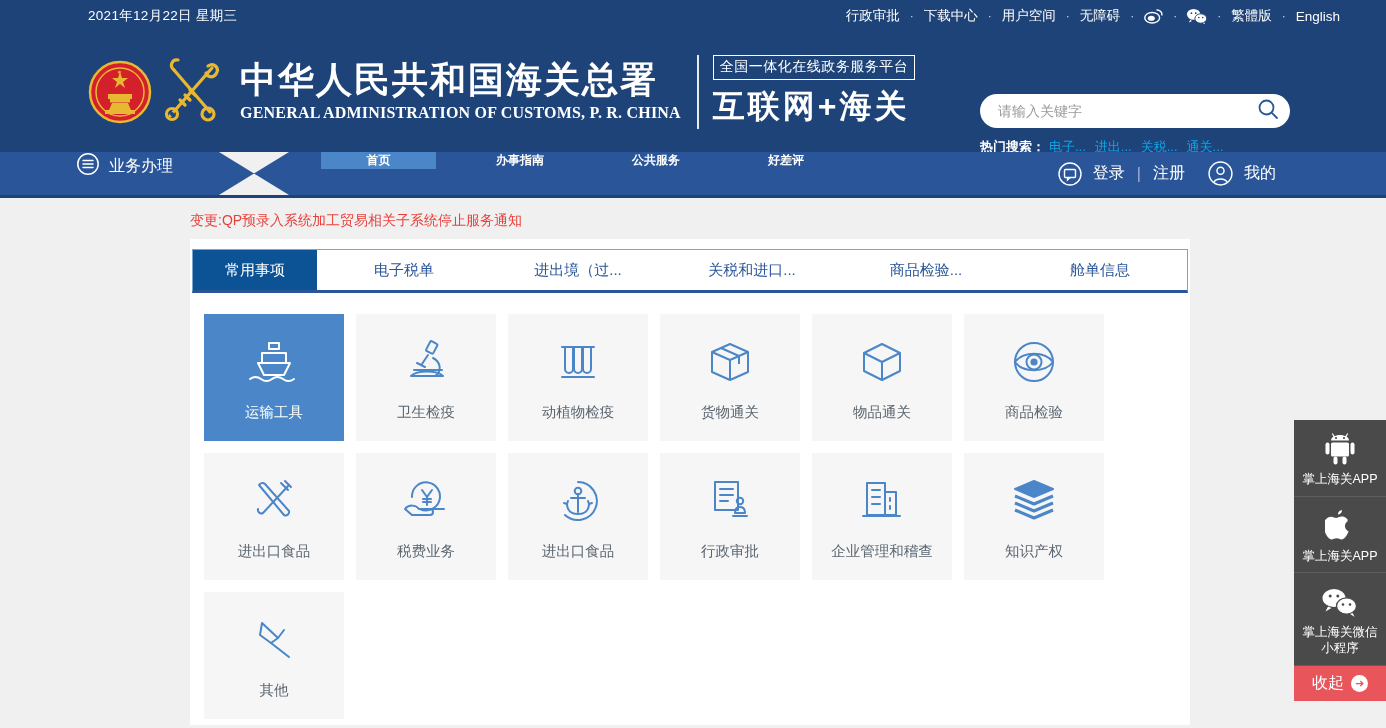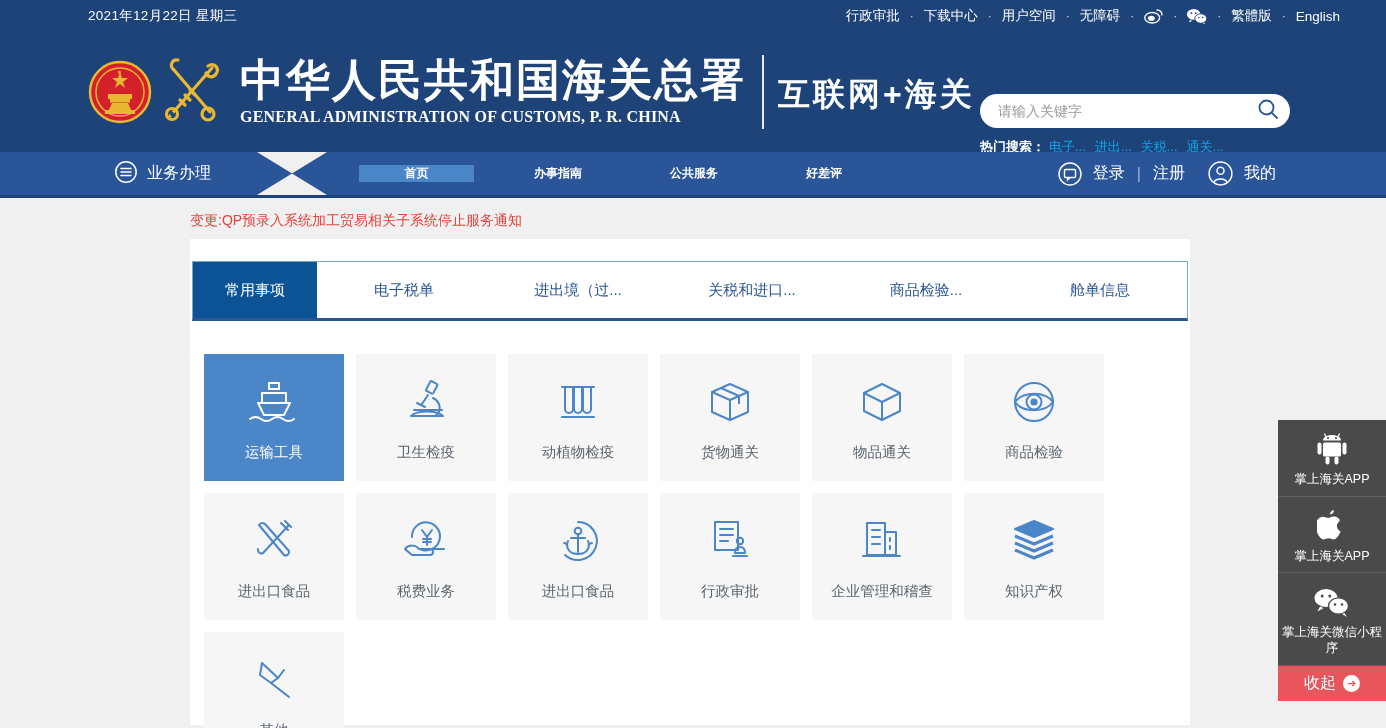--- a/index.html
+++ b/index.html
@@ -41,21 +41,21 @@
     display: flex;
     align-items: center;
     padding-left: 88px;
   }
   .emblem { width: 64px; height: 64px; flex: none; }
   .caduceus { width: 72px; height: 76px; flex: none; margin-left: 4px; }
   .titleblock { margin-left: 12px; }
   .title-cn {
     font-family: "Liberation Serif", "DejaVu Serif", serif;
     font-weight: bold;
-    font-size: 44px;
+    font-size: 36px;
     color: #ffffff;
     letter-spacing: 2px;
     line-height: 1.05;
     white-space: nowrap;
   }
   .title-en {
     font-family: "Liberation Serif", "DejaVu Serif", serif;
     font-weight: bold;
     font-size: 16px;
     color: #ffffff;
@@ -100,21 +100,21 @@
   }
   .hotline .hlabel { font-weight: bold; margin-right: 4px; white-space: nowrap; }
   .hotline a { color: #0ea5e9; text-decoration: none; margin-right: 9px; white-space: nowrap; }
 
   
   .nav {
     height: 46px; background: #2a5699;
     display: flex; align-items: stretch; position: relative;
     border-bottom: 3px solid #1d4378;
   }
-  .nav-left { display: flex; align-items: center; padding-left: 114px; gap: 32px; }
+  .nav-left { display: flex; align-items: flex-start; padding-left: 76px; gap: 32px; }
   .nav-biz {
     display: flex; align-items: center; gap: 9px;
     color: #fff; font-size: 16px; padding: 0 14px 0 0;
     cursor: pointer;
   }
   .bowtie {
     width: 70px; position: relative; align-self: stretch;
     background: #2a5699; overflow: hidden;
   }
   .bowtie::before, .bowtie::after {
@@ -142,21 +142,21 @@
   .notice {
     position: absolute; left: 190px; top: 14px;
     color: #e8413c; font-size: 14px; white-space: nowrap;
   }
   .panel {
     position: absolute; left: 190px; top: 41px;
     width: 1000px; height: 486px; background: #ffffff;
     padding: 6px 0 0 0;
   }
   .tabbar {
-    margin: 16px 2px; height: 60px;
+    margin: 4px 2px; height: 44px;
     border: 1px solid #7aa6cd;
     border-bottom: 3px solid #2a5699;
     display: flex; align-items: stretch; background: #fff;
   }
   .tab {
     display: flex; align-items: center; justify-content: center;
     font-size: 15px; color: #2a5699; cursor: pointer;
     padding: 0 10px; white-space: nowrap;
   }
   .tab.active {
@@ -187,21 +187,21 @@
     margin: 20px 0 0 14px; width: 154px; border: 1px solid #e2e2e2;
     border-top: none;
   }
   .sub {
     padding: 8px 10px; font-size: 14px; color: #4a6b8a;
     border-bottom: 1px solid #e2e2e2; cursor: pointer; line-height: 1.45;
   }
   .sub.active { background: #4a86c8; color: #ffffff; border-bottom-color: #4a86c8; }
 
   
-  .floatbar { position: absolute; right: 0; top: 222px; width: 108px; }
+  .floatbar { position: absolute; right: 0; top: 222px; width: 92px; }
   .fb-item {
     background: #4a4a4a; color: #ffffff; text-align: center;
     padding: 9px 4px 8px; border-bottom: 1px solid #5e5e5e; cursor: pointer;
   }
   .fb-item .fb-ico { height: 40px; display: flex; align-items: center; justify-content: center; }
   .fb-item .fb-lab { font-size: 12.5px; line-height: 1.25; margin-top: 3px; }
   .fb-collapse {
     background: #e8565b; color: #fff; text-align: center;
     padding: 7px 0; font-size: 16px; cursor: pointer;
     display: flex; align-items: center; justify-content: center; gap: 7px;
@@ -284,20 +284,21 @@
   </div>
 
   <div class="titleblock">
     <div class="title-cn">中华人民共和国海关总署</div>
     <div class="title-en">GENERAL ADMINISTRATION OF CUSTOMS, P. R. CHINA</div>
   </div>
 
   <div class="vdiv"></div>
 
   <div class="platblock">
+    <div class="plat-tag">全国一体化在线政务服务平台</div>
     <div class="plat-main">互联网+海关</div>
   </div>
 
   <div class="searchzone">
     <div class="searchbox">
       <input type="text" placeholder="请输入关键字" style="">
       <span>
         <svg width="24" height="24" viewBox="0 0 24 24" fill="none" stroke="#2a5699" stroke-width="1.8">
           <circle cx="10.5" cy="10.5" r="7"></circle>
           <line x1="15.6" y1="15.6" x2="21" y2="21" stroke-linecap="round"></line>

